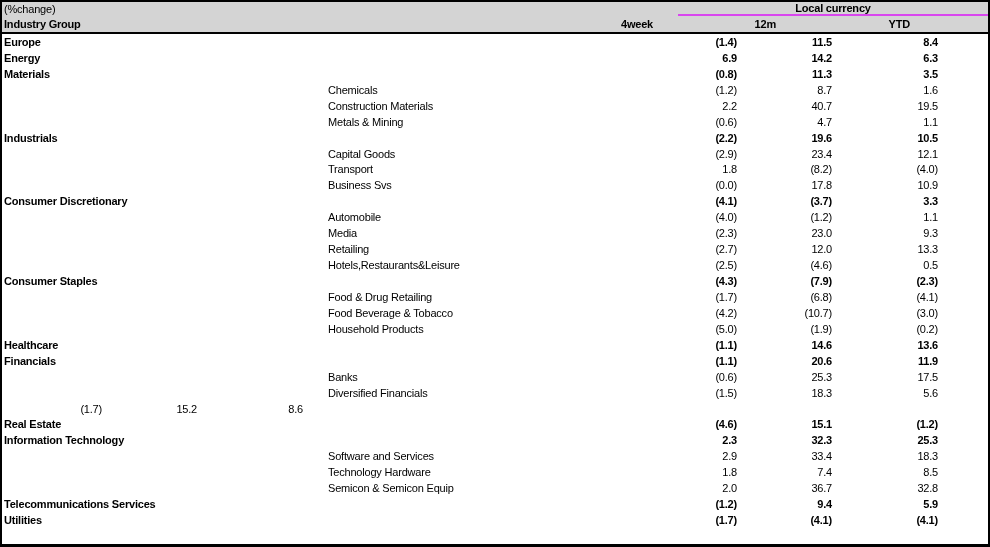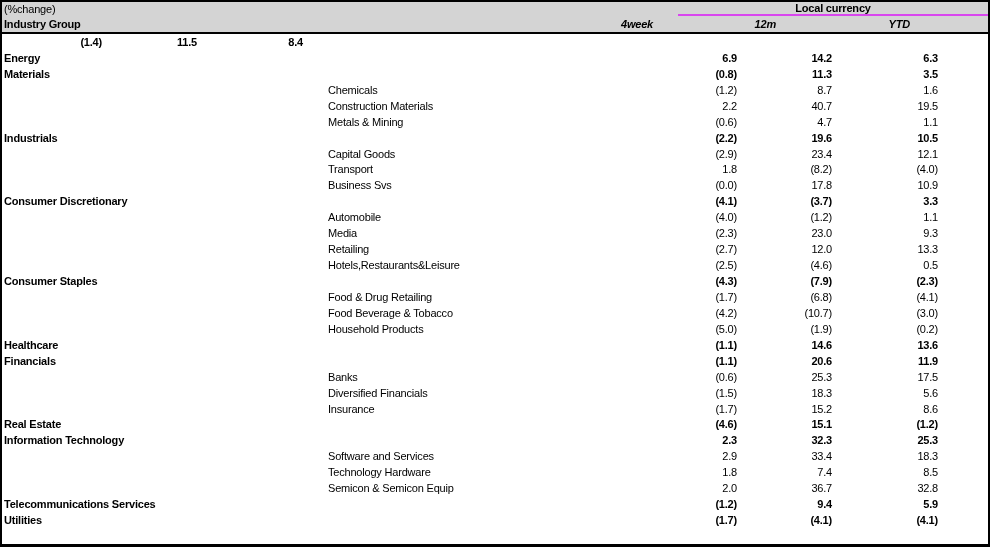--- a/index.html
+++ b/index.html
@@ -21,21 +21,21 @@
   .pct-label { flex: 1; padding-left: 2px; }
   .lc-cell {
     width: 310px; height: 100%;
     display: flex; align-items: center; justify-content: center;
     font-weight: bold;
     border-bottom: 2px solid #d946ef;
     box-sizing: border-box;
   }
   .hdr-r2 { display: flex; height: 16px; align-items: center; font-weight: bold; gap: 28px; }
   .ig-label { flex: 1; padding-left: 2px; }
-  .c { text-align: right; font-style: italic; }
+  .c { text-align: right; }
   .c1 { width: 100px; }
   .c2 { width: 95px; text-align: right; }
   .c3 { width: 106px; }
   .sp { width: 50px; }
   .tbody .row { display: flex; height: 15.94px; align-items: center; }
   .row .name { flex: 1; padding-left: 2px; white-space: nowrap; overflow: hidden; }
   .row.sub .name { padding-left: 326px; }
   .row.group { font-weight: bold; }
   .v { text-align: right; white-space: nowrap; }
 </style>
@@ -54,20 +54,21 @@
       <div class="c c1">4week</div>
       <div class="c c2">12m</div>
       <div class="c c3">YTD</div>
       <div class="sp"></div>
     </div>
   </div>
 
   <div class="tbody">
 
     <div class="row group">
+      <div class="name">Europe</div>
       <div class="v c1">(1.4)</div>
       <div class="v c2">11.5</div>
       <div class="v c3">8.4</div>
       <div class="sp"></div>
     </div>
 
     <div class="row group">
       <div class="name">Energy</div>
       <div class="v c1">6.9</div>
       <div class="v c2">14.2</div>
@@ -238,21 +239,20 @@
 
     <div class="row sub">
       <div class="name">Diversified Financials</div>
       <div class="v c1">(1.5)</div>
       <div class="v c2">18.3</div>
       <div class="v c3">5.6</div>
       <div class="sp"></div>
     </div>
 
     <div class="row sub">
-      <div class="name">Insurance</div>
       <div class="v c1">(1.7)</div>
       <div class="v c2">15.2</div>
       <div class="v c3">8.6</div>
       <div class="sp"></div>
     </div>
 
     <div class="row group">
       <div class="name">Real Estate</div>
       <div class="v c1">(4.6)</div>
       <div class="v c2">15.1</div>

